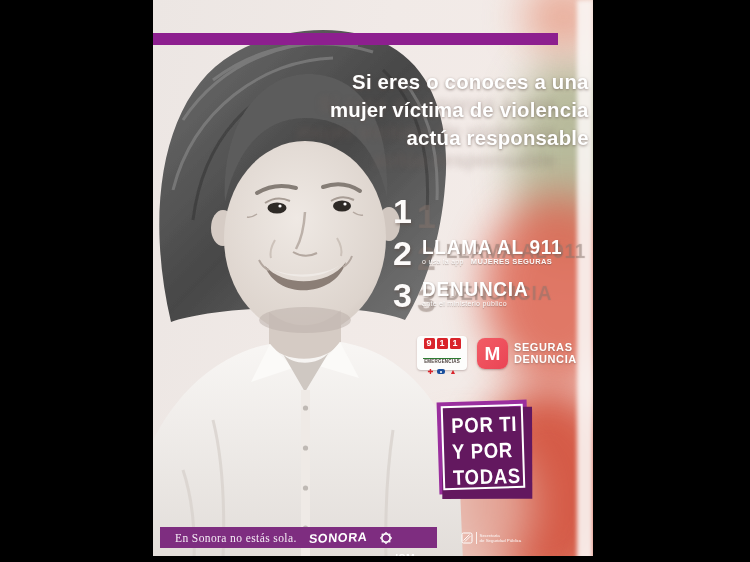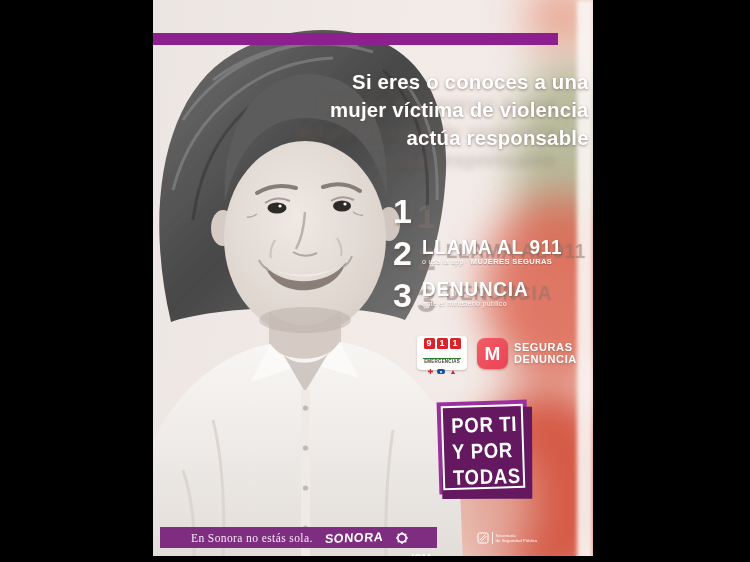--- a/index.html
+++ b/index.html
@@ -74,21 +74,21 @@
                  background:#63185f;z-index:-1;transform:rotate(1.6deg);}
   .badge-inner{position:absolute;left:4px;top:4px;right:4px;bottom:4px;border:2px solid #fff;
                padding:5px 0 0 8px;}
   .badge-line{color:#fff;font-size:21px;line-height:26px;font-weight:700;letter-spacing:.8px;
               transform:scaleX(.88);transform-origin:left;white-space:nowrap;}
 
   
   .footer-bar{position:absolute;left:7px;top:527px;width:277px;height:21px;
               background:#7e2d80;display:flex;align-items:center;z-index:6;}
   .footer-tagline{font-family:"Liberation Serif", serif;color:#f5ecf5;font-size:11.5px;
-                  letter-spacing:.4px;margin-left:31px;white-space:nowrap;}
+                  letter-spacing:.4px;margin-left:15px;white-space:nowrap;}
   .footer-sonora{color:#fff;font-weight:900;font-size:12.5px;letter-spacing:.6px;margin-left:12px;
                  transform:skewX(-6deg) rotate(-2deg);white-space:nowrap;}
   .footer-ism{display:flex;align-items:center;margin-left:12px;}
   .ism-text-col{margin-left:2px;color:#fff;}
   .ism-word{font-weight:800;font-size:10.5px;line-height:10px;letter-spacing:.5px;margin-top:44px;}
   .ism-sub{font-size:3.6px;line-height:4px;opacity:.9;white-space:nowrap;}
   .footer-ssp{display:flex;align-items:center;margin-left:10px;}
   .ssp-divider{width:1px;height:12px;background:rgba(255,255,255,.8);margin:0 3px 0 3px;}
   .ssp-text-col{color:#fff;}
   .ssp-line{font-size:4.4px;line-height:5px;white-space:nowrap;opacity:.95;}

